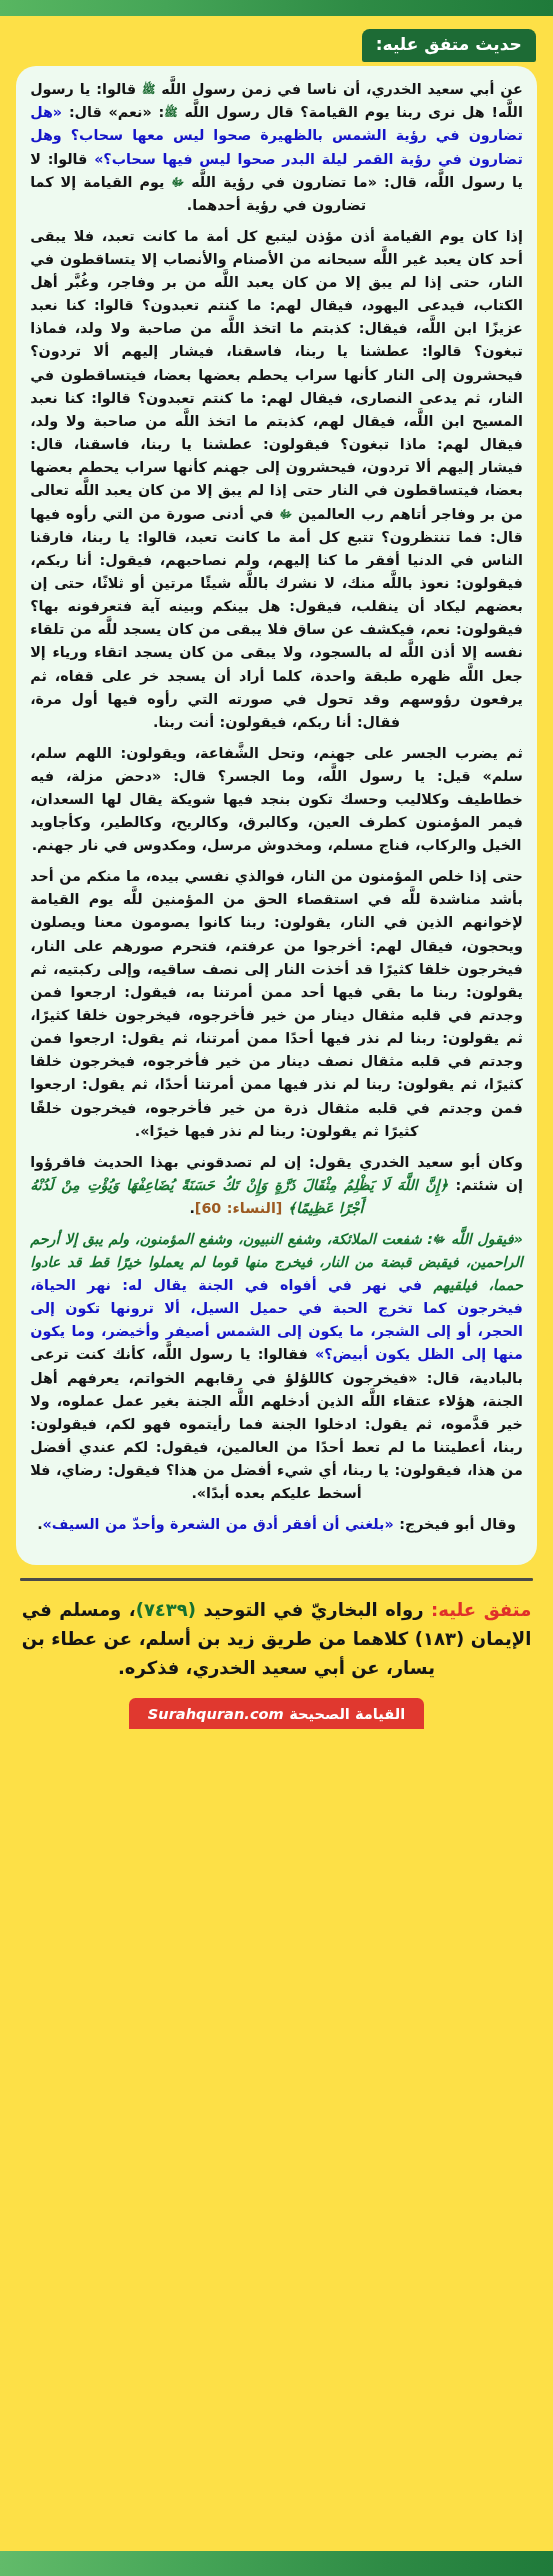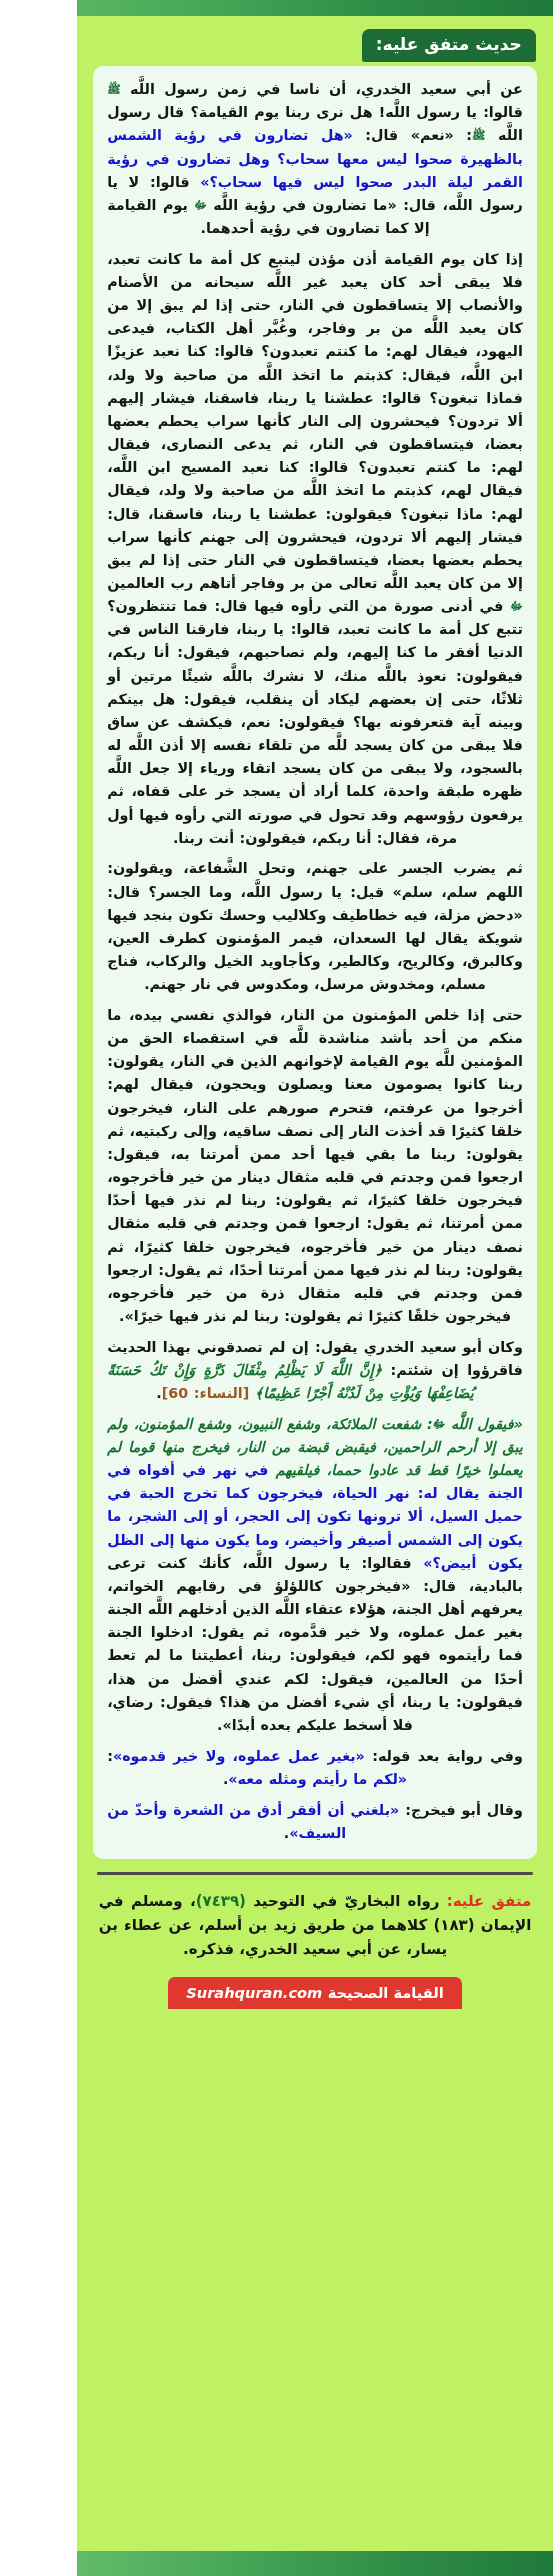--- a/index.html
+++ b/index.html
@@ -9,24 +9,24 @@
     background: #ffffff;
   }
 
   body {
     font-family: "DejaVu Sans", "Liberation Sans", sans-serif;
     direction: rtl;
     text-align: right;
   }
 
   .page {
-    width: 476px;
+    width: 553px;
     min-height: 2576px;
     position: relative;
-    background: #bef264;
+    background: #fde047;
     display: flex;
     flex-direction: column;
   }
 
   
   .strip {
     width: 100%;
     height: 15.7px;
     background: linear-gradient(to left, #1f7a3a 0%, #2e8b45 35%, #45a557 70%, #58b661 100%);
     flex: none;
@@ -56,22 +56,22 @@
     font-size: 17px;
     font-weight: 700;
     line-height: 1.15;
     letter-spacing: 0.3px;
     white-space: nowrap;
   }
 
   
   .hadith-card {
     background: #eefaf0;
-    border-radius: 10px;
-    padding: 12px 14px 14px 14px;
+    border-radius: 20px;
+    padding: 12px 14px 29px 14px;
     margin: 0 6.5px;
   }
 
   .para {
     font-size: 14.3px;
     line-height: 1.62;
     text-align: justify;
     text-align-last: center;
     margin-bottom: 7.6px;
     color: #1a1a1a;
@@ -96,21 +96,21 @@
   
   .divider {
     height: 2.7px;
     background: #4a4a4a;
     margin: 13px 10.8px 14px 10.8px;
     border-radius: 1.1px;
   }
 
   
   .takhrij {
-    font-size: 15px;
+    font-size: 18px;
     line-height: 1.62;
     text-align: justify;
     text-align-last: center;
     color: #1a1a1a;
     font-weight: 600;
     padding: 0 12px;
     margin-bottom: 16px;
   }
   .takhrij .label { color: #e0302a; font-weight: 700; }
   .takhrij .num   { color: #16712f; font-weight: 700; }
@@ -150,21 +150,20 @@
       <div class="hadith-badge">حديث متفق عليه:</div>
     </div>
 
     <div class="hadith-card" id="hadith-card">
         <div class="para"><span class="t-black">عن أبي سعيد الخدري، أن ناسا في زمن رسول اللَّه </span><span class="sym">ﷺ</span><span class="t-black"> قالوا: يا رسول اللَّه! هل نرى ربنا يوم القيامة؟ قال رسول اللَّه </span><span class="sym">ﷺ</span><span class="t-black">: «نعم» قال: </span><span class="t-blue">«هل تضارون في رؤية الشمس بالظهيرة صحوا ليس معها سحاب؟ وهل تضارون في رؤية القمر ليلة البدر صحوا ليس فيها سحاب؟»</span><span class="t-black"> قالوا: لا يا رسول اللَّه، قال: </span><span class="t-black">«ما تضارون في رؤية اللَّه </span><span class="sym">ﷻ</span><span class="t-black"> يوم القيامة إلا كما تضارون في رؤية أحدهما.</span></div>
         <div class="para"><span class="t-black">إذا كان يوم القيامة أذن مؤذن ليتبع كل أمة ما كانت تعبد، فلا يبقى أحد كان يعبد غير اللَّه سبحانه من الأصنام والأنصاب إلا يتساقطون في النار، حتى إذا لم يبق إلا من كان يعبد اللَّه من بر وفاجر، وغُبَّر أهل الكتاب، فيدعى اليهود، فيقال لهم: ما كنتم تعبدون؟ قالوا: كنا نعبد عزيزًا ابن اللَّه، فيقال: كذبتم ما اتخذ اللَّه من صاحبة ولا ولد، فماذا تبغون؟ قالوا: عطشنا يا ربنا، فاسقنا، فيشار إليهم ألا تردون؟ فيحشرون إلى النار كأنها سراب يحطم بعضها بعضا، فيتساقطون في النار، ثم يدعى النصارى، فيقال لهم: ما كنتم تعبدون؟ قالوا: كنا نعبد المسيح ابن اللَّه، فيقال لهم، كذبتم ما اتخذ اللَّه من صاحبة ولا ولد، فيقال لهم: ماذا تبغون؟ فيقولون: عطشنا يا ربنا، فاسقنا، قال: فيشار إليهم ألا تردون، فيحشرون إلى جهنم كأنها سراب يحطم بعضها بعضا، فيتساقطون في النار حتى إذا لم يبق إلا من كان يعبد اللَّه تعالى من بر وفاجر أتاهم رب العالمين </span><span class="sym">ﷻ</span><span class="t-black"> في أدنى صورة من التي رأوه فيها قال: فما تنتظرون؟ تتبع كل أمة ما كانت تعبد، قالوا: يا ربنا، فارقنا الناس في الدنيا أفقر ما كنا إليهم، ولم نصاحبهم، فيقول: أنا ربكم، فيقولون: نعوذ باللَّه منك، لا نشرك باللَّه شيئًا مرتين أو ثلاثًا، حتى إن بعضهم ليكاد أن ينقلب، فيقول: هل بينكم وبينه آية فتعرفونه بها؟ فيقولون: نعم، فيكشف عن ساق فلا يبقى من كان يسجد للَّه من تلقاء نفسه إلا أذن اللَّه له بالسجود، ولا يبقى من كان يسجد اتقاء ورياء إلا جعل اللَّه ظهره طبقة واحدة، كلما أراد أن يسجد خر على قفاه، ثم يرفعون رؤوسهم وقد تحول في صورته التي رأوه فيها أول مرة، فقال: أنا ربكم، فيقولون: أنت ربنا.</span></div>
         <div class="para"><span class="t-black">ثم يضرب الجسر على جهنم، وتحل الشَّفاعة، ويقولون: اللهم سلم، سلم» قيل: يا رسول اللَّه، وما الجسر؟ قال: </span><span class="t-black">«دحض مزلة، فيه خطاطيف وكلاليب وحسك تكون بنجد فيها شويكة يقال لها السعدان، فيمر المؤمنون كطرف العين، وكالبرق، وكالريح، وكالطير، وكأجاويد الخيل والركاب، فناج مسلم، ومخدوش مرسل، ومكدوس في نار جهنم.</span></div>
         <div class="para"><span class="t-black">حتى إذا خلص المؤمنون من النار، فوالذي نفسي بيده، ما منكم من أحد بأشد مناشدة للَّه في استقصاء الحق من المؤمنين للَّه يوم القيامة لإخوانهم الذين في النار، يقولون: ربنا كانوا يصومون معنا ويصلون ويحجون، فيقال لهم: أخرجوا من عرفتم، فتحرم صورهم على النار، فيخرجون خلقا كثيرًا قد أخذت النار إلى نصف ساقيه، وإلى ركبتيه، ثم يقولون: ربنا ما بقي فيها أحد ممن أمرتنا به، فيقول: ارجعوا فمن وجدتم في قلبه مثقال دينار من خير فأخرجوه، فيخرجون خلقا كثيرًا، ثم يقولون: ربنا لم نذر فيها أحدًا ممن أمرتنا، ثم يقول: ارجعوا فمن وجدتم في قلبه مثقال نصف دينار من خير فأخرجوه، فيخرجون خلقا كثيرًا، ثم يقولون: ربنا لم نذر فيها ممن أمرتنا أحدًا، ثم يقول: ارجعوا فمن وجدتم في قلبه مثقال ذرة من خير فأخرجوه، فيخرجون خلقًا كثيرًا ثم يقولون: ربنا لم نذر فيها خيرًا».</span></div>
         <div class="para"><span class="t-black">وكان أبو سعيد الخدري يقول: إن لم تصدقوني بهذا الحديث فاقرؤوا إن شئتم: </span><span class="t-green">﴿إِنَّ اللَّهَ لَا يَظْلِمُ مِثْقَالَ ذَرَّةٍ وَإِنْ تَكُ حَسَنَةً يُضَاعِفْهَا وَيُؤْتِ مِنْ لَدُنْهُ أَجْرًا عَظِيمًا﴾</span><span class="t-brown"> [النساء: 60]</span><span class="t-black">.</span></div>
         <div class="para"><span class="t-green">«فيقول اللَّه </span><span class="sym">ﷻ</span><span class="t-green">: شفعت الملائكة، وشفع النبيون، وشفع المؤمنون، ولم يبق إلا أرحم الراحمين، فيقبض قبضة من النار، فيخرج منها قوما لم يعملوا خيرًا قط قد عادوا حمما، فيلقيهم </span><span class="t-blue">في نهر في أفواه في الجنة يقال له: نهر الحياة، فيخرجون كما تخرج الحبة في حميل السيل، ألا ترونها تكون إلى الحجر، أو إلى الشجر، ما يكون إلى الشمس أصيفر وأخيضر، وما يكون منها إلى الظل يكون أبيض؟»</span><span class="t-black"> فقالوا: يا رسول اللَّه، كأنك كنت ترعى بالبادية، قال: </span><span class="t-black">«فيخرجون كاللؤلؤ في رقابهم الخواتم، يعرفهم أهل الجنة، هؤلاء عتقاء اللَّه الذين أدخلهم اللَّه الجنة بغير عمل عملوه، ولا خير قدَّموه، ثم يقول: ادخلوا الجنة فما رأيتموه فهو لكم، فيقولون: ربنا، أعطيتنا ما لم تعط أحدًا من العالمين، فيقول: لكم عندي أفضل من هذا، فيقولون: يا ربنا، أي شيء أفضل من هذا؟ فيقول: رضاي، فلا أسخط عليكم بعده أبدًا».</span></div>
-        <div class="para"><span class="t-black">وفي رواية بعد قوله: </span><span class="t-blue">«بغير عمل عملوه، ولا خير قدموه»</span><span class="t-black">: </span><span class="t-blue">«لكم ما رأيتم ومثله معه»</span><span class="t-black">.</span></div>
         <div class="para"><span class="t-black">وقال أبو فيخرج: </span><span class="t-blue">«بلغني أن أفقر أدق من الشعرة وأحدّ من السيف»</span><span class="t-black">.</span></div>
       </div>
 
     <div class="divider"></div>
 
     <div class="takhrij" id="takhrij-block"><span class="label">متفق عليه:</span><span class="t-black"> رواه البخاريّ في التوحيد </span><span class="num">(٧٤٣٩)</span><span class="t-black">، ومسلم في الإيمان </span><span class="t-black">(١٨٣)</span><span class="t-black"> كلاهما من طريق زيد بن أسلم، عن عطاء بن يسار، عن أبي سعيد الخدري، فذكره.</span></div>
 
     <div class="brand-row">
       <div class="brand-badge">
         <span>القيامة الصحيحة</span>

